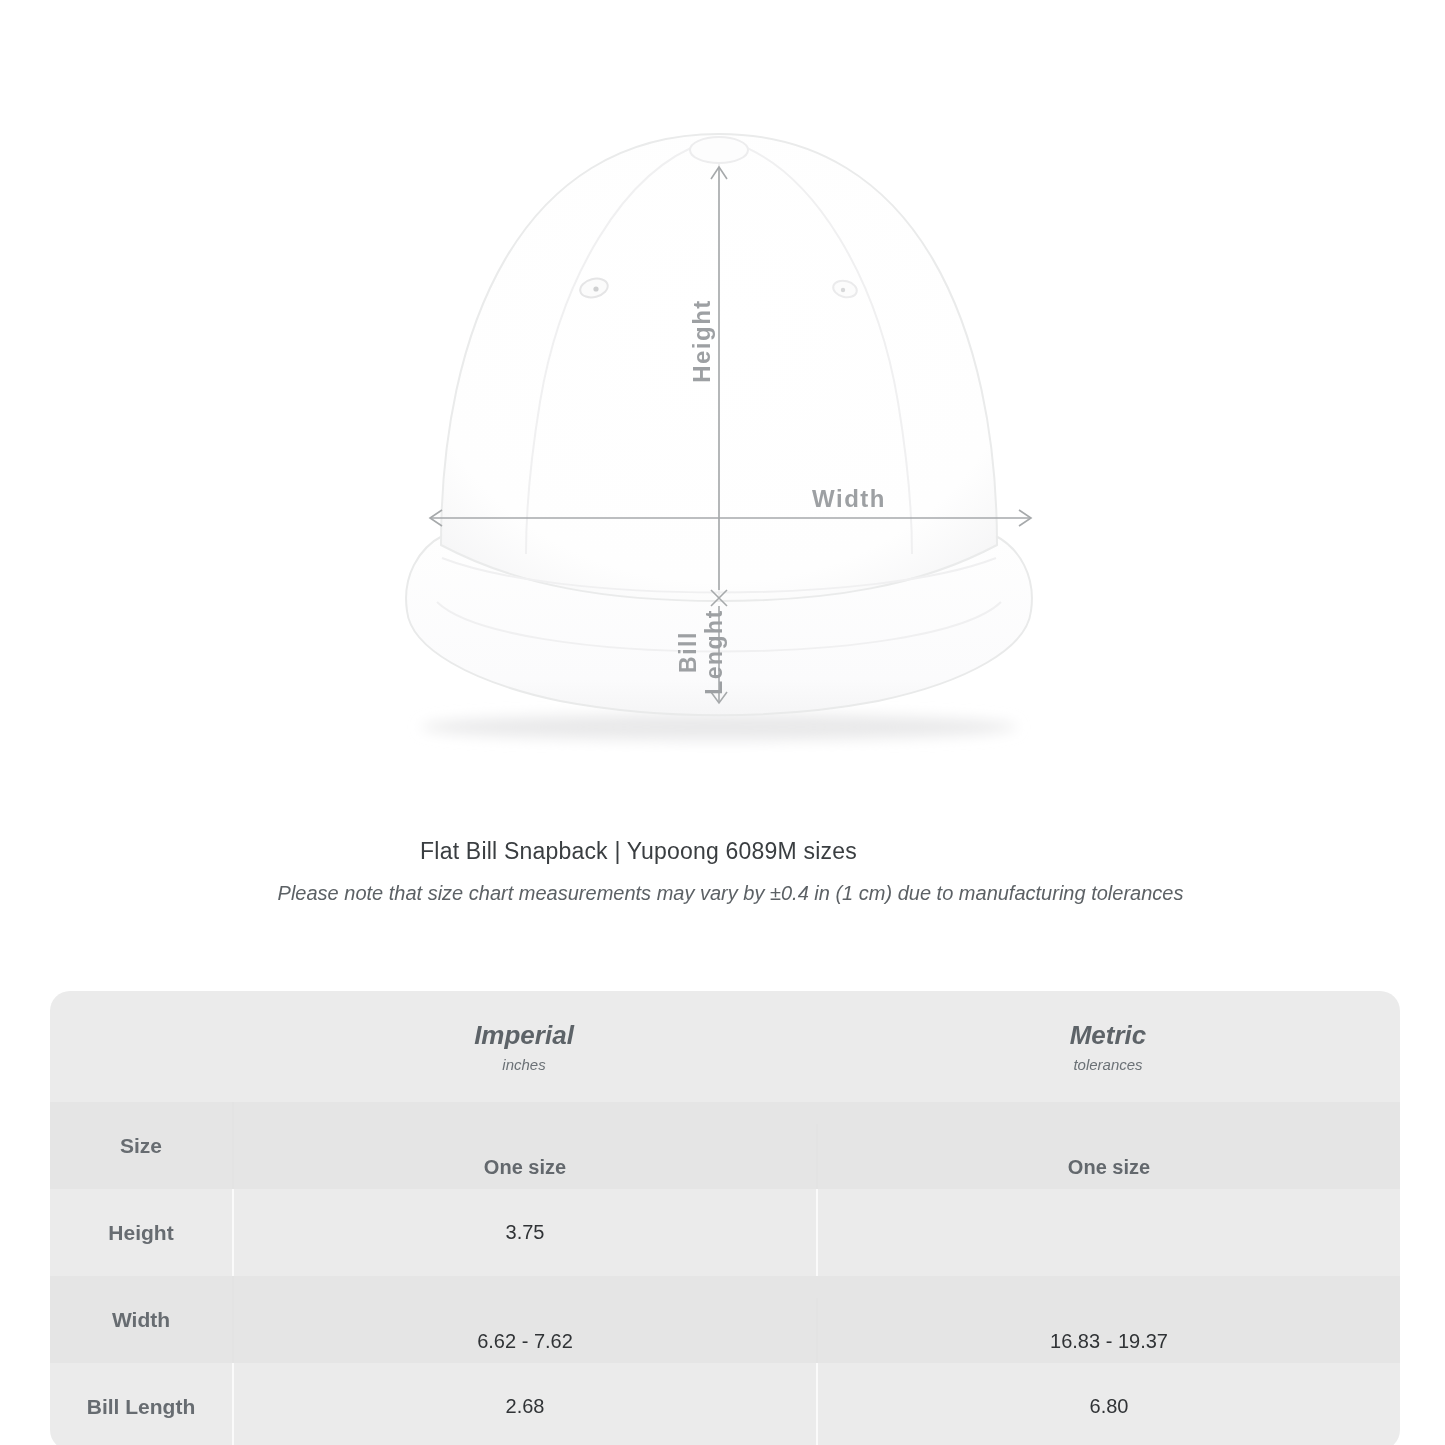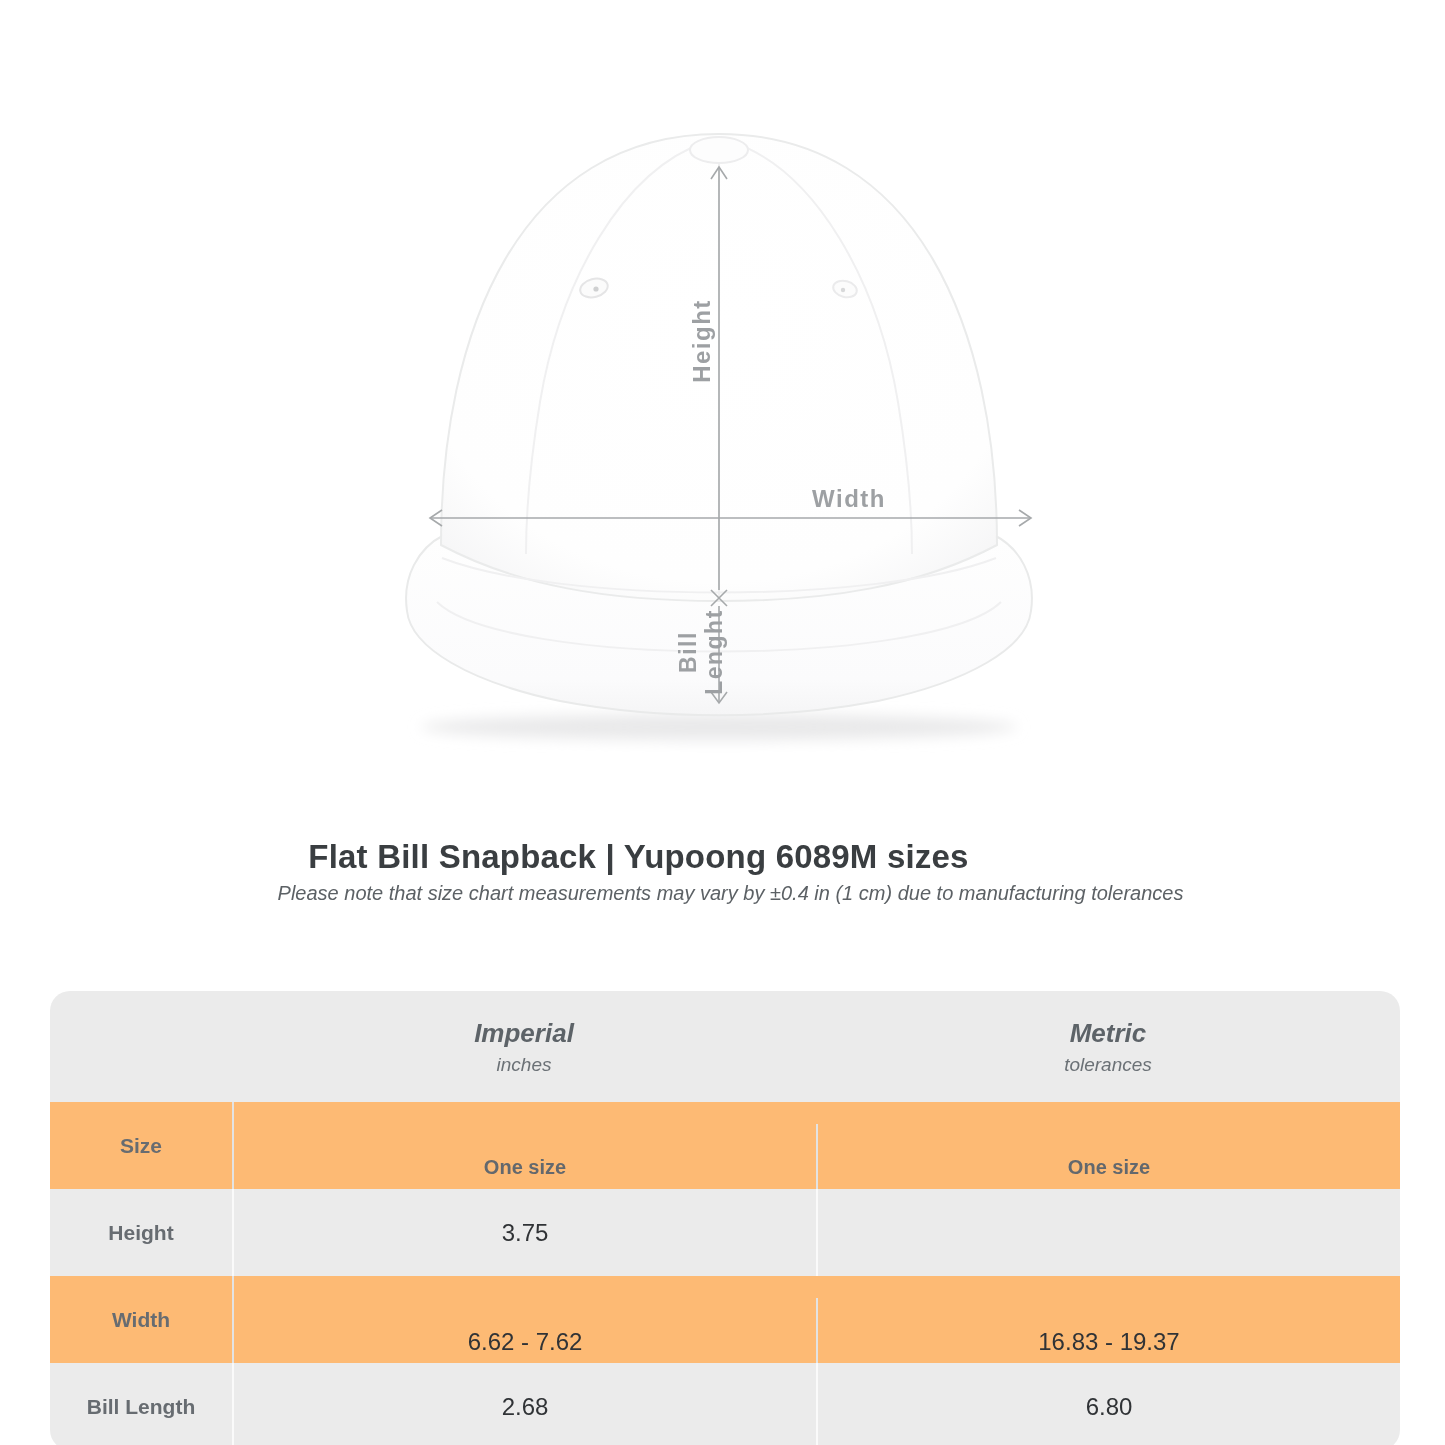--- a/index.html
+++ b/index.html
@@ -10,47 +10,47 @@
   
   .hat-wrap{position:absolute;left:0;top:0;width:1445px;height:800px;}
   .hat-wrap svg{display:block;}
   .ann-line{stroke:#a6a9ab;stroke-width:1.6;fill:none;}
   .ann-text{fill:#9da0a3;font-weight:bold;font-size:24px;letter-spacing:1.5px;}
   .ann-text-sm{fill:#9da0a3;font-weight:bold;font-size:23px;letter-spacing:1.5px;}
   .seam{stroke:#f0f0f1;stroke-width:2;fill:none;}
   
   .title{
     position:absolute;left:0;top:838px;width:1277px;text-align:center;
-    font-size:33px;font-weight:bold;color:#3a3e41;letter-spacing:0.2px;
+    font-size:23px;font-weight:normal;color:#3a3e41;letter-spacing:0.2px;
   }
   .subtitle{
     position:absolute;left:0;top:882px;width:1445px;text-align:center;
     font-size:20px;font-style:italic;color:#5c6165;margin-left:8px;
   }
   
   .size-table{
     position:absolute;left:50px;top:991px;width:1350px;border-radius:20px;overflow:hidden;
   }
   .t-header{
     height:111px;background:#ebebeb;display:flex;align-items:center;
   }
   .t-row{height:87px;display:flex;align-items:center;}
-  .t-row.white{background:#fdba74;}
+  .t-row.white{background:#e5e5e5;}
   .t-row.gray{background:#ebebeb;}
   .c1{width:182px;flex:0 0 182px;height:100%;display:flex;align-items:center;justify-content:center;}
   .c2,.c3{width:584px;flex:0 0 584px;height:100%;display:flex;flex-direction:column;align-items:center;justify-content:center;}
   .t-row.white .c1,.t-row.white .c2{border-right:2px solid #e3e3e3;}
   .t-row.white .c2,.t-row.white .c3{flex:0 0 582px;width:582px;margin-top:44px;}
   .t-row.gray .c1,.t-row.gray .c2{border-right:2px solid #fafafa;}
   .t-row.gray .c2,.t-row.gray .c3{flex:0 0 582px;width:582px;}
   .t-header .c1{border-right:none;}
   .hdr-main{font-size:26px;font-weight:bold;font-style:italic;color:#5d6368;}
-  .hdr-sub{font-size:19px;font-style:italic;color:#6b7176;margin-top:5px;}
+  .hdr-sub{font-size:15px;font-style:italic;color:#6b7176;margin-top:5px;}
   .row-label{font-size:21px;font-weight:bold;color:#676c71;}
-  .val{font-size:24px;color:#303336;}
+  .val{font-size:20px;color:#303336;}
   .val-bold{font-size:20px;font-weight:bold;color:#63686d;}
 </style>
 </head>
 <body>
 
 <div class="page">
 
   <div class="hat-wrap">
     <svg width="1445" height="800" viewBox="0 0 1445 800">
       <defs>

